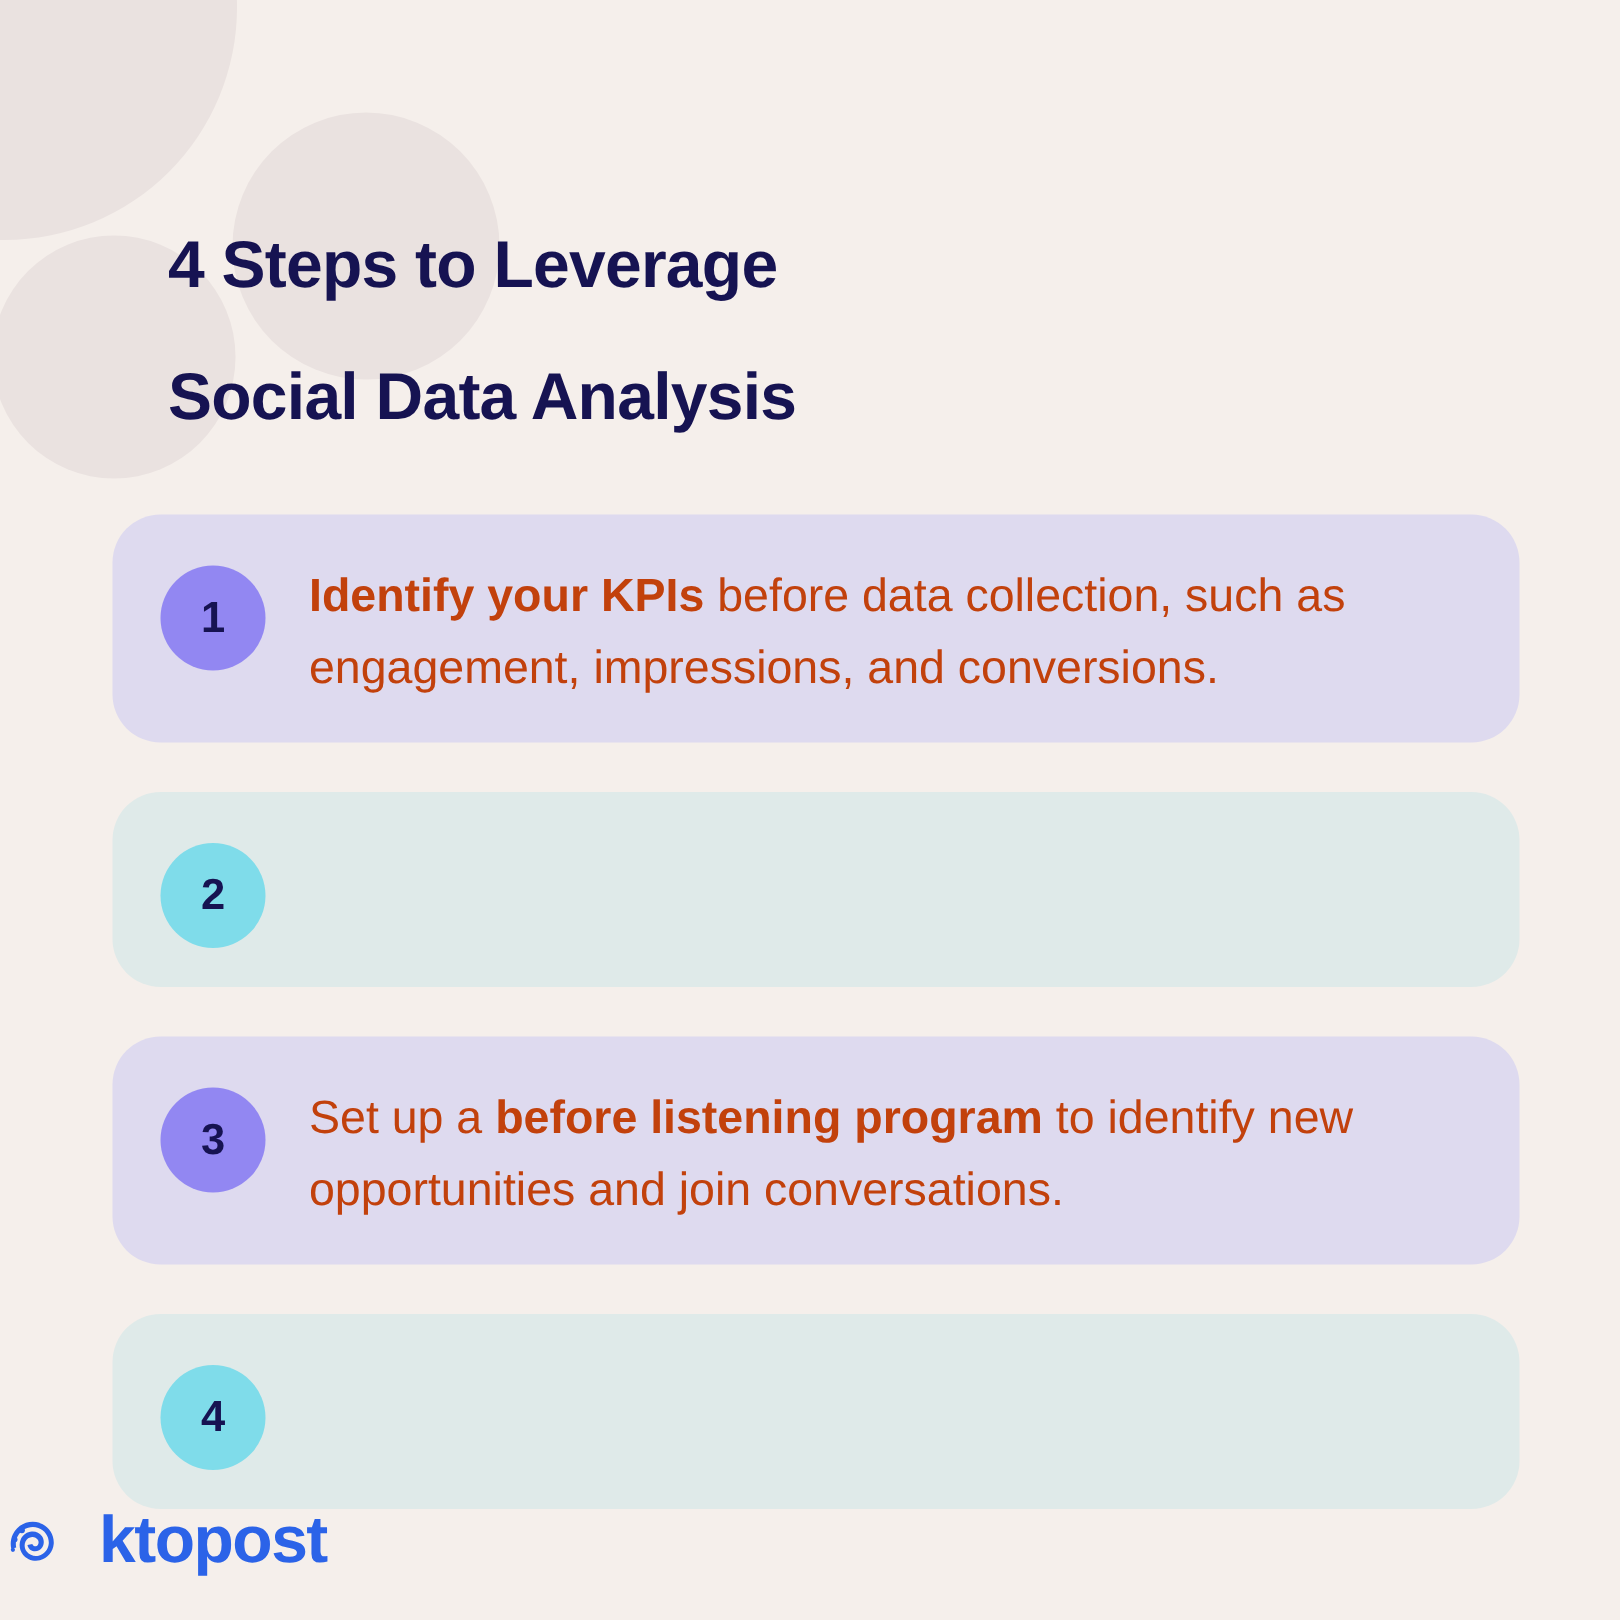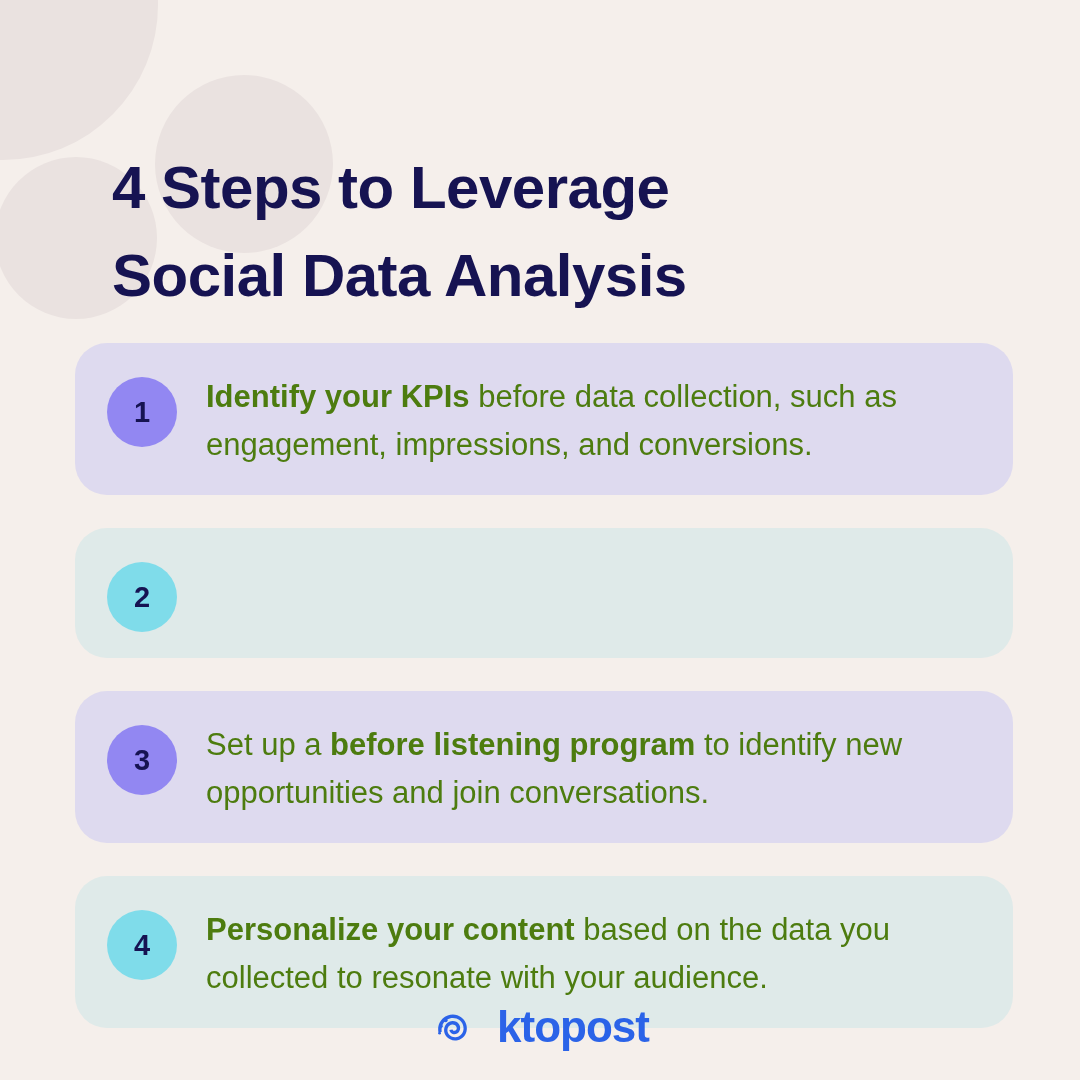--- a/index.html
+++ b/index.html
@@ -48,21 +48,21 @@
     height: 162px;
   }
 
   
   #title {
     position: absolute;
     left: 112px;
     top: 104px;
     width: 880px;
     color: #161352;
-    font-size: 60px;
+    font-size: 44px;
     line-height: 88px;
     font-weight: bold;
     letter-spacing: -0.5px;
     white-space: pre-line;
   }
 
   
   #steps {
     position: absolute;
     left: 75px;
@@ -93,36 +93,35 @@
     font-size: 29px;
     font-weight: bold;
     margin-top: 8px;
   }
   .badge.badge-purple { background: #9287F2; }
   .badge.badge-cyan   { background: #7FDCEA; }
 
   .step-text {
     flex: 1 1 auto;
     margin-left: 29px;
-    color: #4d7c0f;
+    color: #c2410c;
     font-size: 31px;
     line-height: 48px;
     padding-top: 4px;
   }
   .step-text b { font-weight: bold; }
 
   
   #logo {
     position: absolute;
     left: 0;
     top: 1004px;
     width: 1080px;
     display: flex;
     align-items: center;
-    justify-content: center;
     gap: 20px;
   }
   #logo-mark { display: block; }
   #logo-word {
     color: #2B63E8;
     font-size: 44px;
     font-weight: bold;
     letter-spacing: -1px;
     line-height: 44px;
   }
@@ -146,21 +145,20 @@
       </div>
       <div class="step-card theme-mint">
         <div class="badge badge-cyan">2</div>
       </div>
       <div class="step-card theme-lavender">
         <div class="badge badge-purple">3</div>
         <div class="step-text"><span>Set up a </span><b>before listening program</b><span> to identify new opportunities and join conversations.</span></div>
       </div>
       <div class="step-card theme-mint">
         <div class="badge badge-cyan">4</div>
-        <div class="step-text"><span></span><b>Personalize your content</b><span> based on the data you collected to resonate with your audience.</span></div>
       </div>
     </div>
 
   <div id="logo">
     <svg id="logo-mark" width="46" height="46" viewBox="0 0 46 46" aria-hidden="true">
       <g fill="#2B63E8">
         <path d="M26.4 11.2c-7.0-2.3-14.6 1.0-17.8 7.6-1.5 3.1-1.8 6.5-1.1 9.7l3.3-0.8c-0.5-2.4-0.2-5.0 0.9-7.3 2.5-5.1 8.4-7.6 13.8-5.8 4.5 1.5 7.4 5.9 7.0 10.6-0.3 3.8-3.0 7.0-6.7 7.9-3.0 0.7-6.1-0.4-8.0-2.8-1.5-1.9-1.8-4.5-0.8-6.7 0.8-1.7 2.5-2.9 4.4-3.0 1.5-0.1 3.0 0.6 3.8 1.9 0.7 1.0 0.7 2.3 0.1 3.3-0.5 0.8-1.4 1.2-2.3 1.0-0.7-0.1-1.3-0.7-1.4-1.4l-3.3 0.6c0.4 2.2 2.1 3.9 4.3 4.2 2.2 0.3 4.4-0.8 5.6-2.7 1.4-2.2 1.3-5.1-0.2-7.3-1.5-2.2-4.1-3.4-6.8-3.2-3.1 0.2-5.9 2.1-7.2 4.9-1.6 3.4-1.1 7.4 1.2 10.4 2.7 3.4 7.2 4.9 11.4 3.9 5.1-1.2 8.8-5.6 9.2-10.8 0.5-6.3-3.4-12.1-9.4-14.1z"></path>
         <circle cx="14.6" cy="16.2" r="2.0"></circle>
         <circle cx="10.0" cy="22.3" r="1.7"></circle>
         <circle cx="8.6" cy="29.2" r="1.4"></circle>

